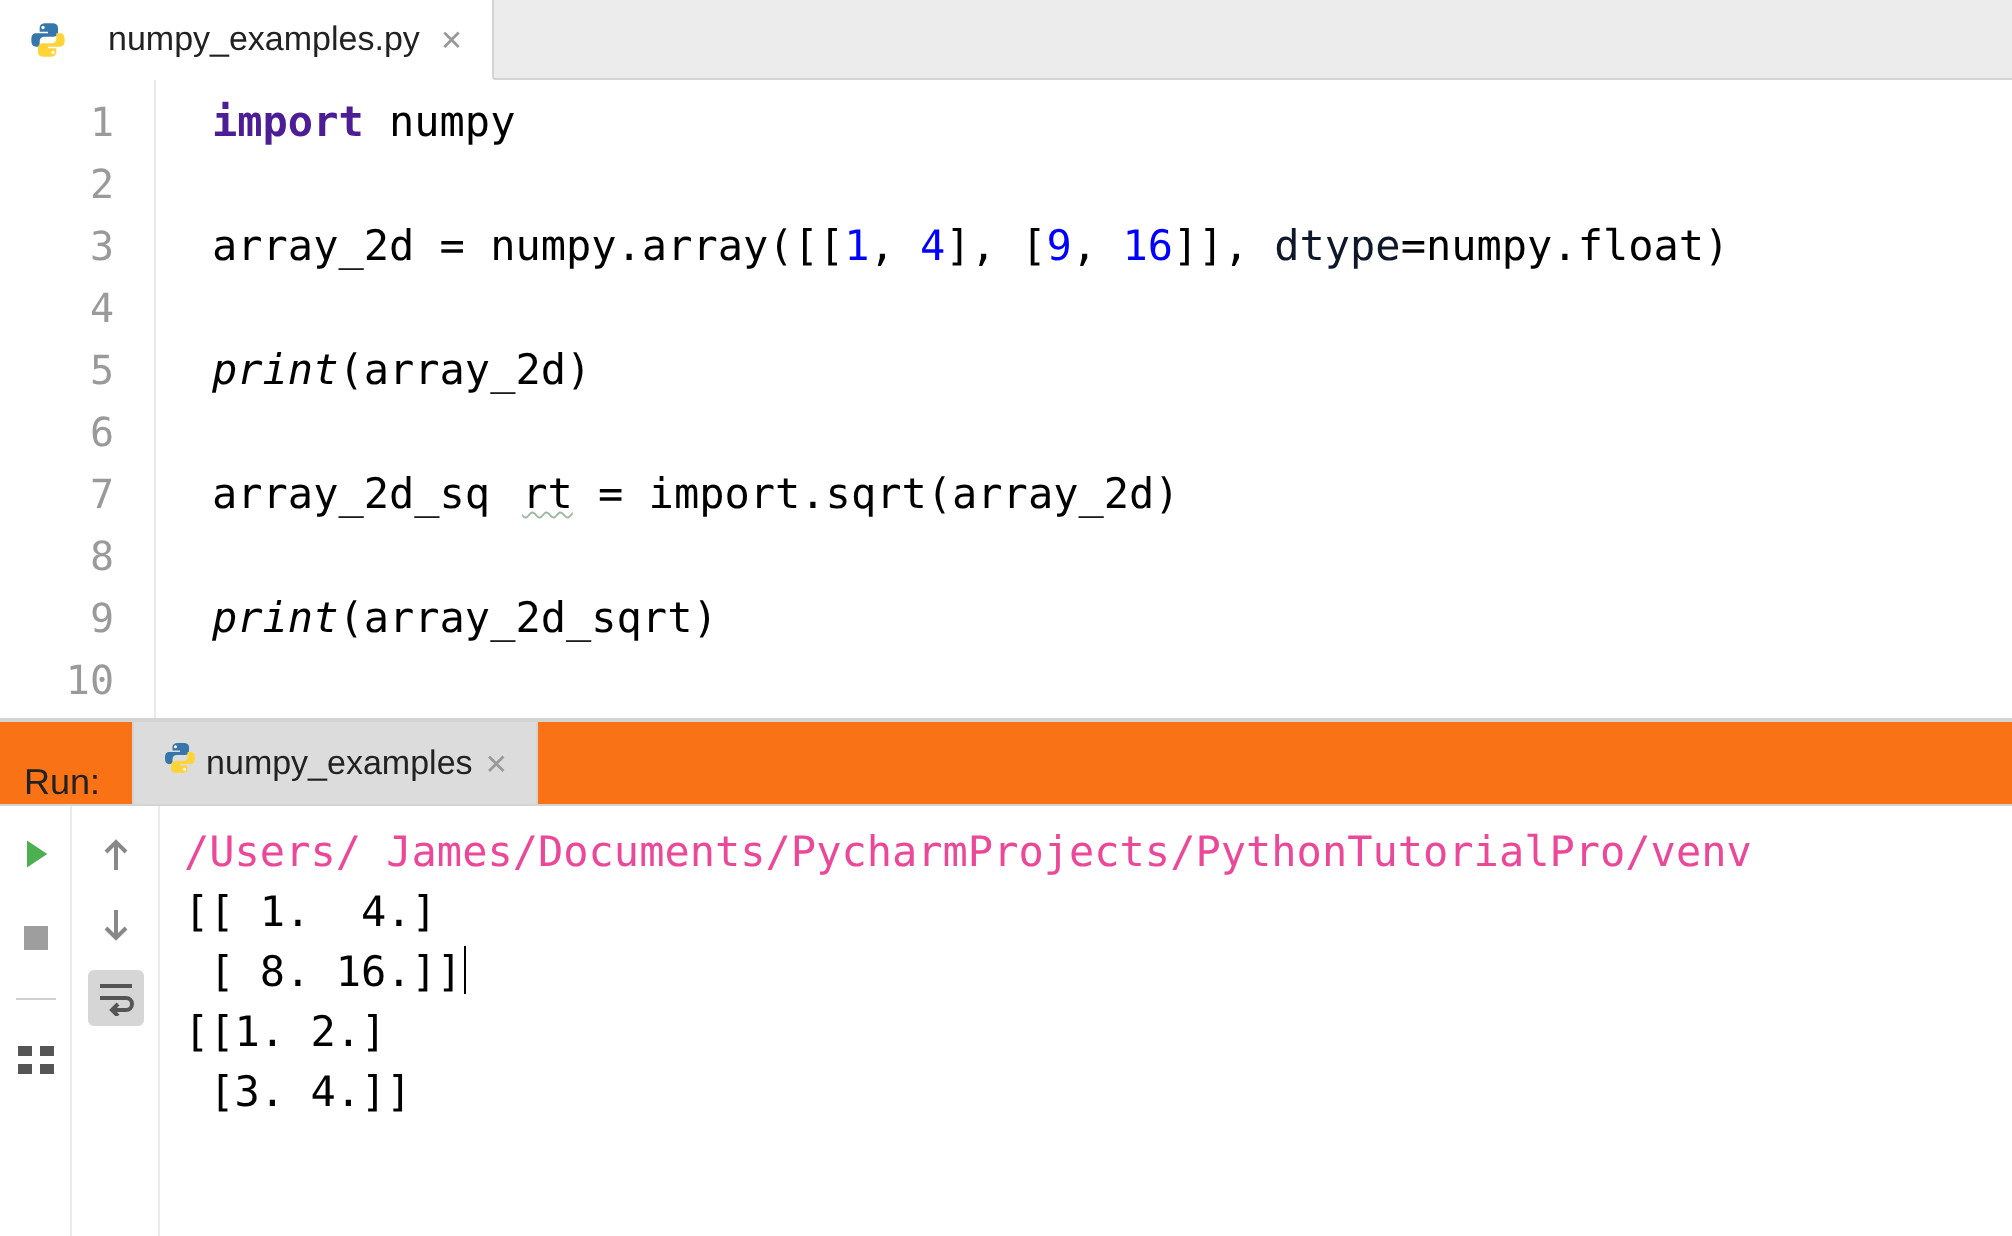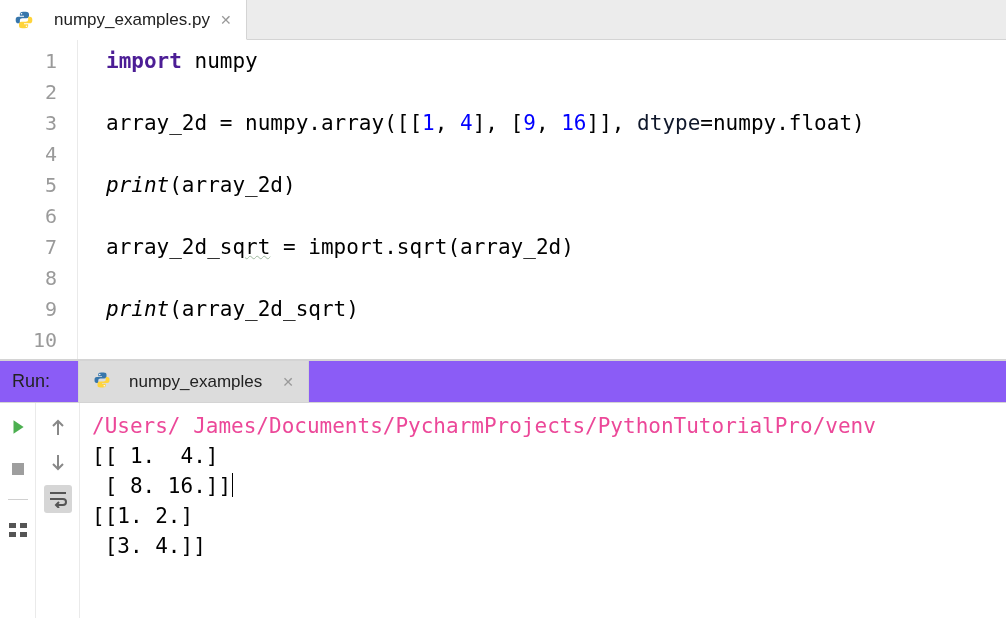--- a/index.html
+++ b/index.html
@@ -81,54 +81,54 @@
   }
   .kw { color: #4c1d95; font-weight: bold; }
   .fn { font-style: italic; }
   .num { color: #0000ff; }
   .param { color: #0f172a; }
   .squig {
     text-decoration-line: underline;
     text-decoration-style: wavy;
     text-decoration-color: #9fb89f;
     text-decoration-thickness: 1px;
+    padding-left: 16px;
   }
 
   
   .run-panel {
     flex: 1;
     display: flex;
     flex-direction: column;
     border-top: 1px solid #d4d4d4;
   }
   .run-header {
     height: 42px;
-    background: #8b5cf6;
+    background: #f97316;
     border-bottom: 1px solid #d4d4d4;
     display: flex;
-    align-items: center;
+    align-items: flex-end;
     gap: 0;
   }
   .run-label {
     font-family: -apple-system, Helvetica, Arial, sans-serif;
     font-size: 18px;
     color: #222;
     padding: 0 16px 0 12px;
   }
   .run-tab {
     display: flex;
     align-items: center;
     height: 100%;
     padding: 0 14px;
     background: #dcdcdc;
     border-right: 1px solid #d4d4d4;
     border-left: 1px solid #d4d4d4;
-    gap: 18px;
+    gap: 4px;
     cursor: pointer;
-    margin-left: 12px;
   }
   .run-tab-label {
     font-family: -apple-system, Helvetica, Arial, sans-serif;
     font-size: 17px;
     color: #222;
   }
 
   .run-body {
     flex: 1;
     display: flex;

